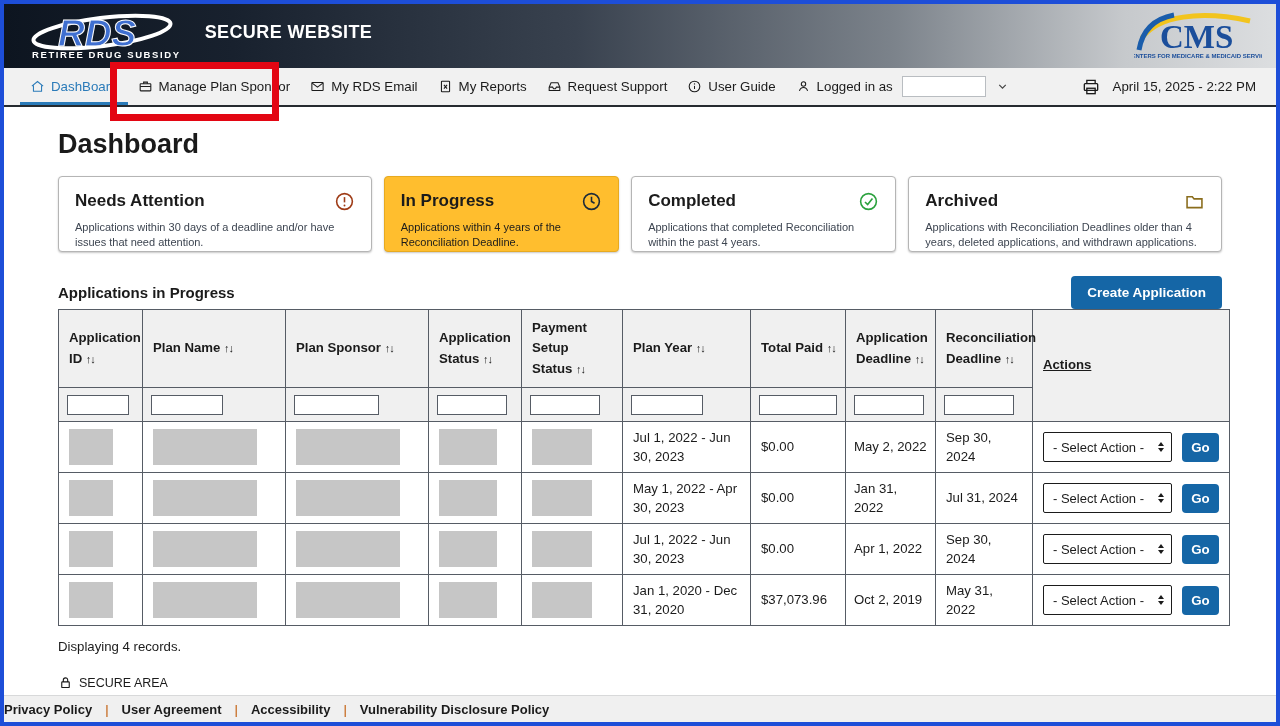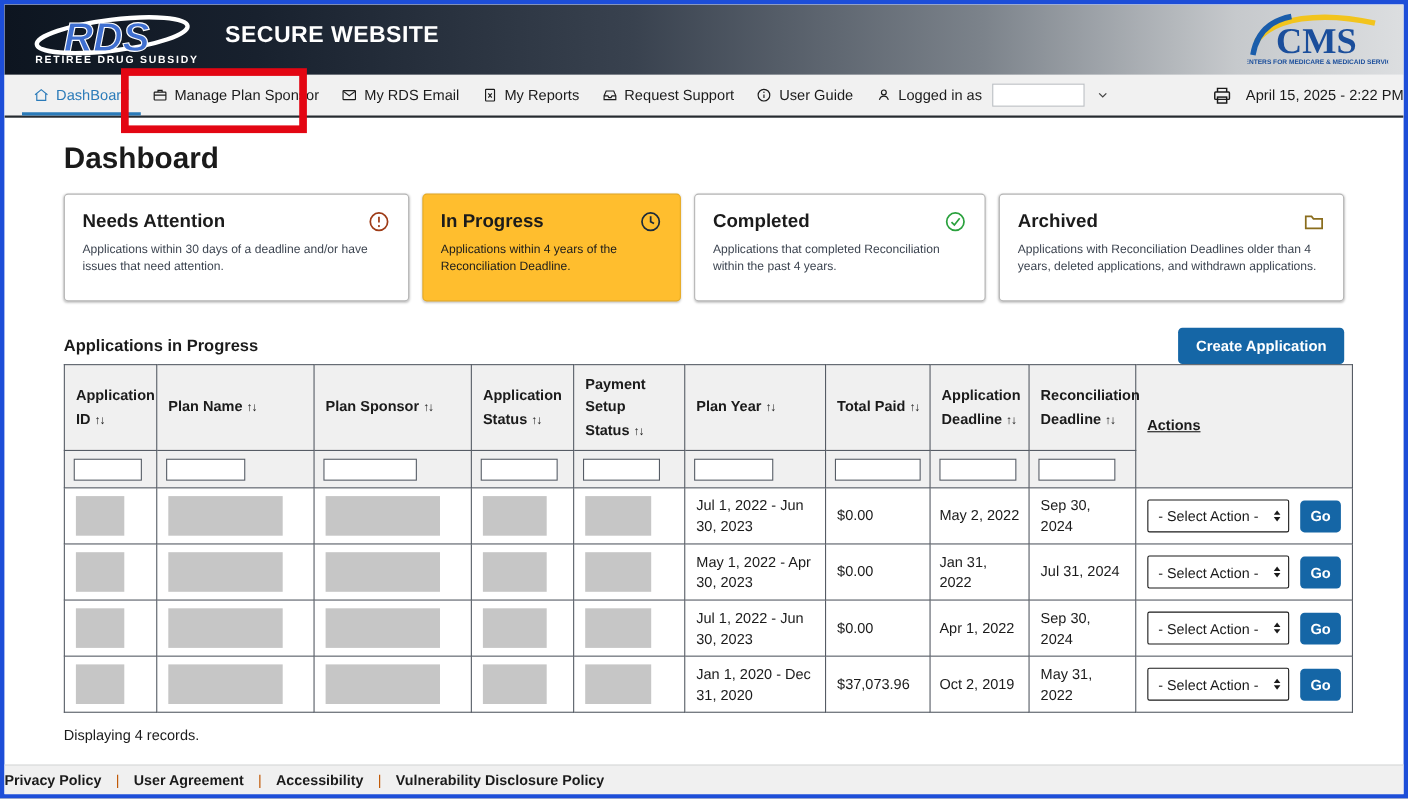--- a/index.html
+++ b/index.html
@@ -6,45 +6,45 @@
   body { background:#888; font-family:"Liberation Sans","DejaVu Sans",sans-serif; }
   .screen{ width:1280px; height:726px; border:4px solid #1d4ed8; position:relative;
            background:#fff; overflow:hidden; margin:0 auto; }
 
   
   .hdr{ height:64px; display:flex; align-items:center; position:relative;
         background:linear-gradient(90deg,#0d1520 0%,#18212e 18%,#39424f 45%,#7c838b 70%,#c6c9cc 88%,#dcdee0 100%); }
   .rds{ margin-left:24px; display:flex; flex-direction:column; }
   .rds svg{ display:block; }
   .rds-tagline{ color:#fff; font-size:9.5px; font-weight:bold; letter-spacing:1.6px; margin:-5px 0 0 4px; white-space:nowrap; }
-  .site-title{ color:#fff; font-weight:bold; font-size:21px; letter-spacing:.4px; margin:-8px 0 0 24px; }
+  .site-title{ color:#fff; font-weight:bold; font-size:18px; letter-spacing:.4px; margin:-8px 0 0 24px; }
   .cms{ position:absolute; right:14px; top:4px; }
 
   
   .nav{ height:39px; background:#f1f1f1; border-bottom:2px solid #262b30; display:flex;
         align-items:stretch; padding-left:16px; position:relative; }
   .nav-item{ display:flex; align-items:center; gap:6px; padding:0 10px; font-size:13.3px;
              color:#1b1b1b; cursor:pointer; white-space:nowrap; }
   .nav-item svg{ width:15px; height:15px; flex:0 0 auto; }
   .nav-item.active{ color:#2b7bb9; box-shadow:inset 0 -3px 0 #2b7bb9; }
   .login-input{ width:84px; height:21px; border:1px solid #b9bdc1; background:#fff; margin-left:3px; }
   .chev-btn{ border:none; background:transparent; padding:0 4px; cursor:pointer; display:flex; align-items:center; }
   .chev-btn svg{ width:13px; height:13px; }
-  .nav-right{ margin-left:auto; display:flex; align-items:center; gap:12px; font-size:13.3px; color:#1b1b1b; }
+  .nav-right{ margin-left:auto; display:flex; align-items:center; gap:12px; padding-right:20px; font-size:13.3px; color:#1b1b1b; }
   .nav-right svg{ width:20px; height:20px; }
 
   .red-box{ position:absolute; left:106px; top:58px; width:169px; height:59px;
             border:7px solid #e30613; z-index:50; pointer-events:none; }
 
   
   .main{ padding:0 54px; }
   h1{ margin:22px 0 16px; font-size:27px; color:#1a1a1a; }
 
   .cards{ display:flex; gap:12px; }
-  .card{ height:98px; border:1px solid #b5b5b5; border-radius:4px; background:#fff;
+  .card{ height:76px; border:1px solid #b5b5b5; border-radius:4px; background:#fff;
          box-shadow:0 1px 2px rgba(0,0,0,.22); padding:14px 16px; }
   .card.c1{ width:316px; } .card.c2{ width:237px; } .card.c3{ width:267px; } .card.c4{ width:316px; }
   .card-top{ display:flex; justify-content:space-between; align-items:flex-start; }
   .card-title{ font-size:17px; font-weight:bold; color:#1b1b1b; }
   .card-top svg{ width:21px; height:21px; }
   .card-desc{ margin-top:8px; font-size:11px; line-height:1.4; color:#3d4551; }
   .card--progress{ background:#ffbe2e; border-color:#e7aa20; }
   .card--progress .card-desc{ color:#1b1b1b; }
 
   .section-bar{ margin-top:24px; display:flex; align-items:center; justify-content:space-between; }

